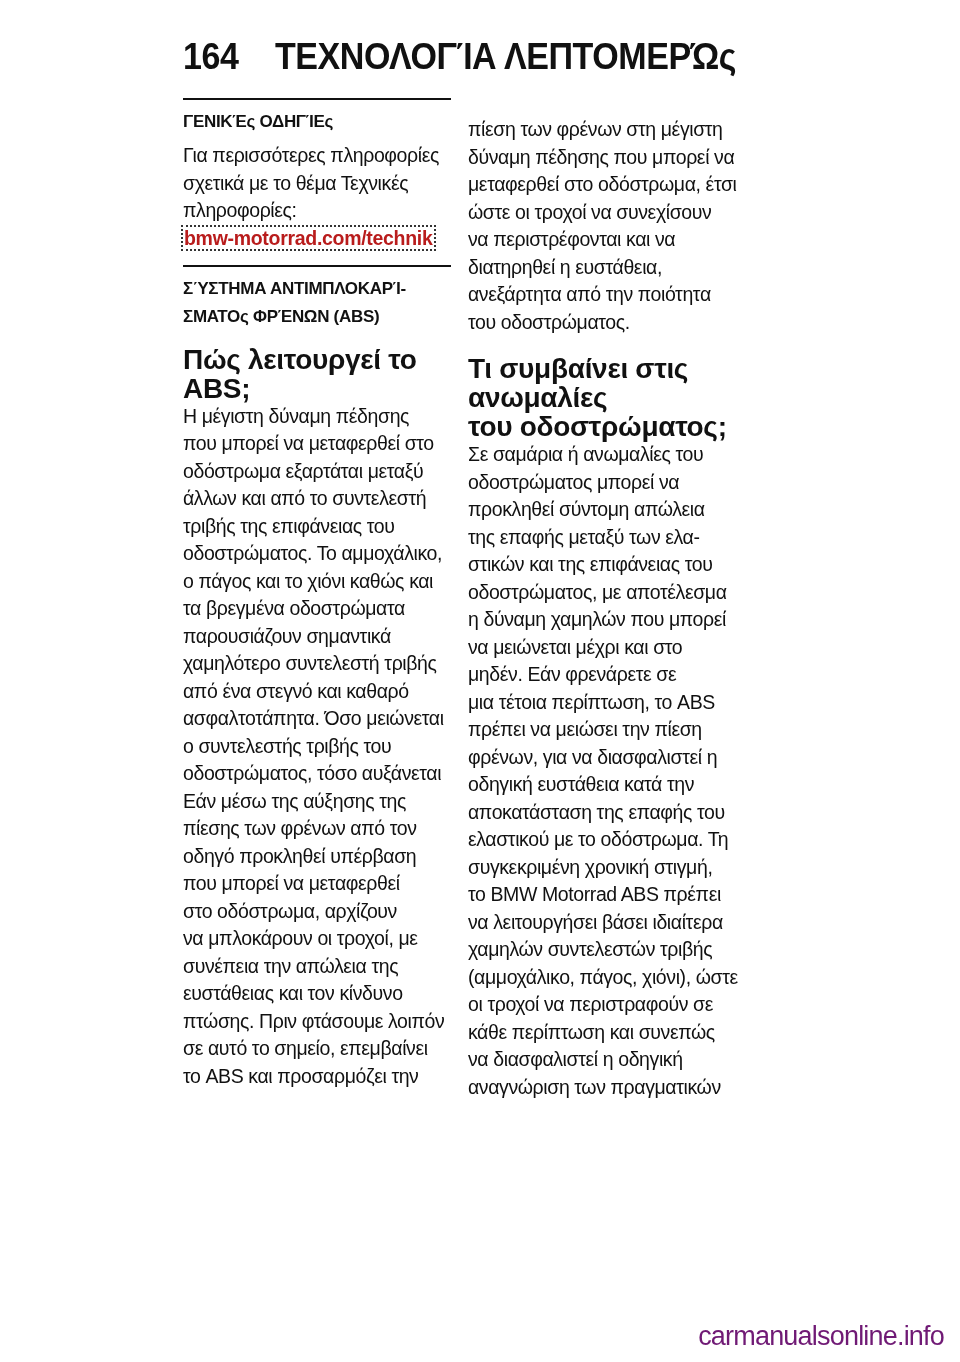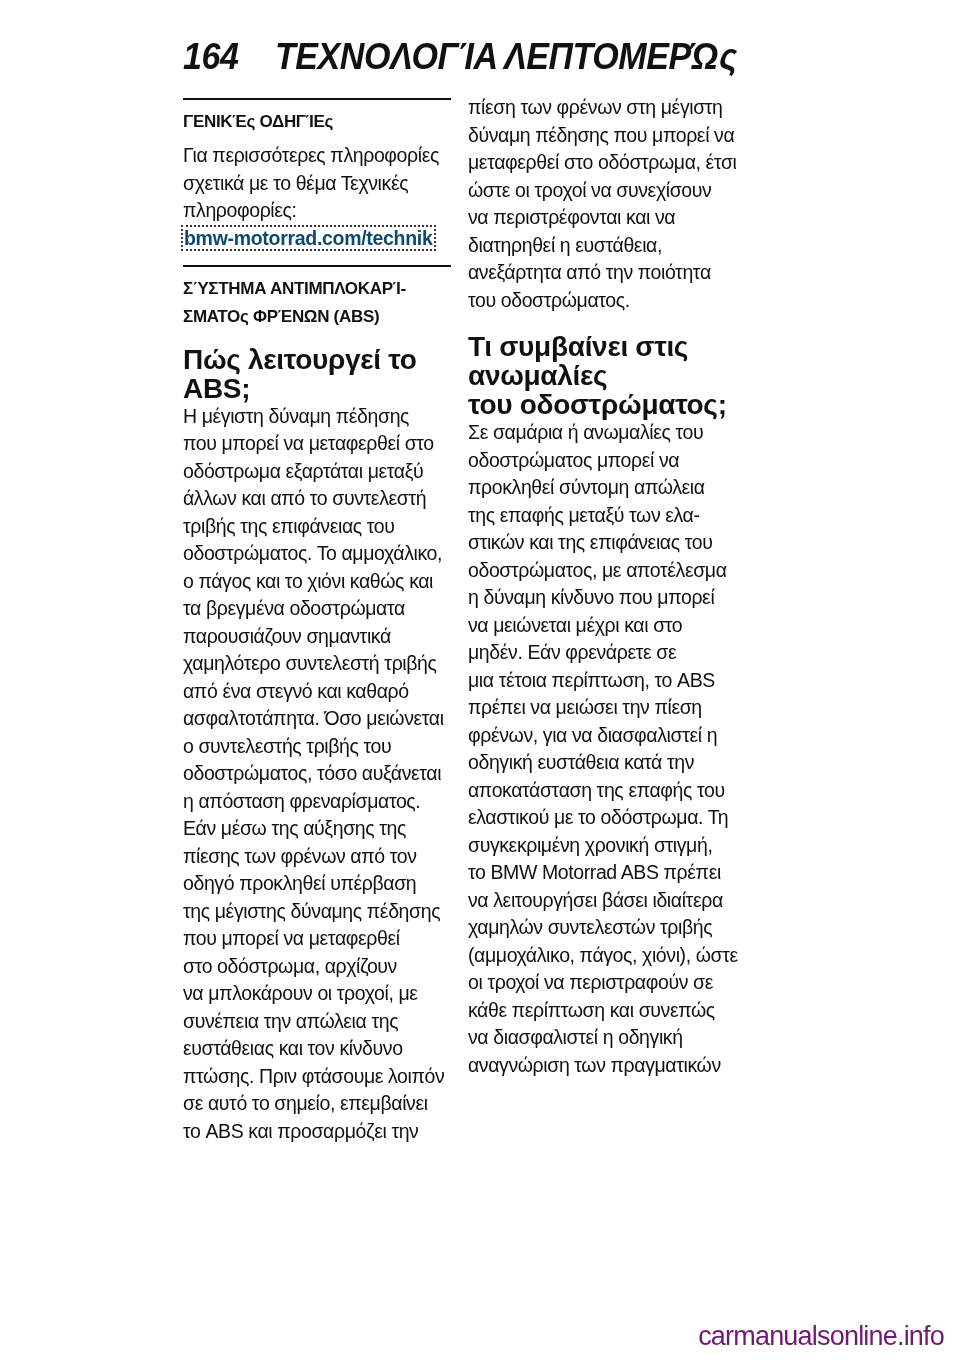--- a/index.html
+++ b/index.html
@@ -1,29 +1,29 @@
 <!DOCTYPE html>
 <html><head>
 <meta charset="utf-8">
 <style>
   html, body { margin: 0; padding: 0; background: #ffffff; }
   body { width: 960px; height: 1362px; position: relative; overflow: hidden;
          font-family: "Liberation Sans", "DejaVu Sans", sans-serif; color: #111; }
-  .page-header { position: absolute; left: 183px; top: 36px; display: flex; align-items: center; font-style: italic; }
+  .page-header { position: absolute; left: 183px; top: 36px; display: flex; align-items: center; }
   .page-number { font-size: 37px; font-weight: bold; width: 92px; letter-spacing: -0.5px; transform: scaleX(0.92); transform-origin: left; }
   .chapter-title { font-size: 37px; font-weight: bold; letter-spacing: -0.5px; transform: scaleX(0.92); transform-origin: left; white-space: nowrap; }
   .col { position: absolute; top: 98px; width: 270px; }
   .col-left { left: 183px; }
-  .col-right { left: 468px; top: 94px; width: 280px; }
+  .col-right { left: 468px; top: 116px; width: 280px; }
   .rule { border-top: 2px solid #111; margin: 0 0 8px 0; width: 268px; }
   .h-section { font-size: 17px; font-weight: bold; line-height: 28px; margin: 0 0 6px 0; letter-spacing: -0.3px; }
   .h-sub { font-size: 28px; font-weight: bold; line-height: 29px; margin: 0; letter-spacing: -0.3px; }
   .body-line { font-size: 19.5px; line-height: 27.5px; white-space: nowrap; letter-spacing: -0.4px; }
   .link { display: inline-block; font-size: 19.5px; font-weight: bold; line-height: 22px;
-          border: 2px dotted #333; padding: 0 1px; margin: 0 0 14px -2px; letter-spacing: -0.3px; color: #0c4a6e; text-decoration: none; }
+          border: 2px dotted #333; padding: 0 1px; margin: 0 0 14px -2px; letter-spacing: -0.3px; color: #b91c1c; text-decoration: none; }
   .gap-s { height: 8px; }
   .gap-m { height: 18px; }
   .watermark { position: absolute; right: 16px; bottom: 10px; font-size: 27px; color: #701a75; letter-spacing: -0.8px; }
 </style>
 </head>
 <body>
 
 <div class="page-header">
   <span class="page-number">164</span>
   <span class="chapter-title">ΤΕΧΝΟΛΟΓΊΑ ΛΕΠΤΟΜΕΡΏς</span>
@@ -52,25 +52,23 @@
     <div class="body-line">τριβής της επιφάνειας του</div>
     <div class="body-line">οδοστρώματος. Το αμμοχάλικο,</div>
     <div class="body-line">ο πάγος και το χιόνι καθώς και</div>
     <div class="body-line">τα βρεγμένα οδοστρώματα</div>
     <div class="body-line">παρουσιάζουν σημαντικά</div>
     <div class="body-line">χαμηλότερο συντελεστή τριβής</div>
     <div class="body-line">από ένα στεγνό και καθαρό</div>
     <div class="body-line">ασφαλτοτάπητα. Όσο μειώνεται</div>
     <div class="body-line">ο συντελεστής τριβής του</div>
     <div class="body-line">οδοστρώματος, τόσο αυξάνεται</div>
-    <div class="body-line">η απόσταση φρεναρίσματος.</div>
     <div class="body-line">Εάν μέσω της αύξησης της</div>
     <div class="body-line">πίεσης των φρένων από τον</div>
     <div class="body-line">οδηγό προκληθεί υπέρβαση</div>
-    <div class="body-line">της μέγιστης δύναμης πέδησης</div>
     <div class="body-line">που μπορεί να μεταφερθεί</div>
     <div class="body-line">στο οδόστρωμα, αρχίζουν</div>
     <div class="body-line">να μπλοκάρουν οι τροχοί, με</div>
     <div class="body-line">συνέπεια την απώλεια της</div>
     <div class="body-line">ευστάθειας και τον κίνδυνο</div>
     <div class="body-line">πτώσης. Πριν φτάσουμε λοιπόν</div>
     <div class="body-line">σε αυτό το σημείο, επεμβαίνει</div>
     <div class="body-line">το ABS και προσαρμόζει την</div>
   </div>
 </div>
@@ -91,21 +89,21 @@
     <div>Τι συμβαίνει στις ανωμαλίες</div>
     <div>του οδοστρώματος;</div>
   </div>
   <div>
     <div class="body-line">Σε σαμάρια ή ανωμαλίες του</div>
     <div class="body-line">οδοστρώματος μπορεί να</div>
     <div class="body-line">προκληθεί σύντομη απώλεια</div>
     <div class="body-line">της επαφής μεταξύ των ελα-</div>
     <div class="body-line">στικών και της επιφάνειας του</div>
     <div class="body-line">οδοστρώματος, με αποτέλεσμα</div>
-    <div class="body-line">η δύναμη κίνδυνο που μπορεί</div>
+    <div class="body-line">η δύναμη χαμηλών που μπορεί</div>
     <div class="body-line">να μειώνεται μέχρι και στο</div>
     <div class="body-line">μηδέν. Εάν φρενάρετε σε</div>
     <div class="body-line">μια τέτοια περίπτωση, το ABS</div>
     <div class="body-line">πρέπει να μειώσει την πίεση</div>
     <div class="body-line">φρένων, για να διασφαλιστεί η</div>
     <div class="body-line">οδηγική ευστάθεια κατά την</div>
     <div class="body-line">αποκατάσταση της επαφής του</div>
     <div class="body-line">ελαστικού με το οδόστρωμα. Τη</div>
     <div class="body-line">συγκεκριμένη χρονική στιγμή,</div>
     <div class="body-line">το BMW Motorrad ABS πρέπει</div>

